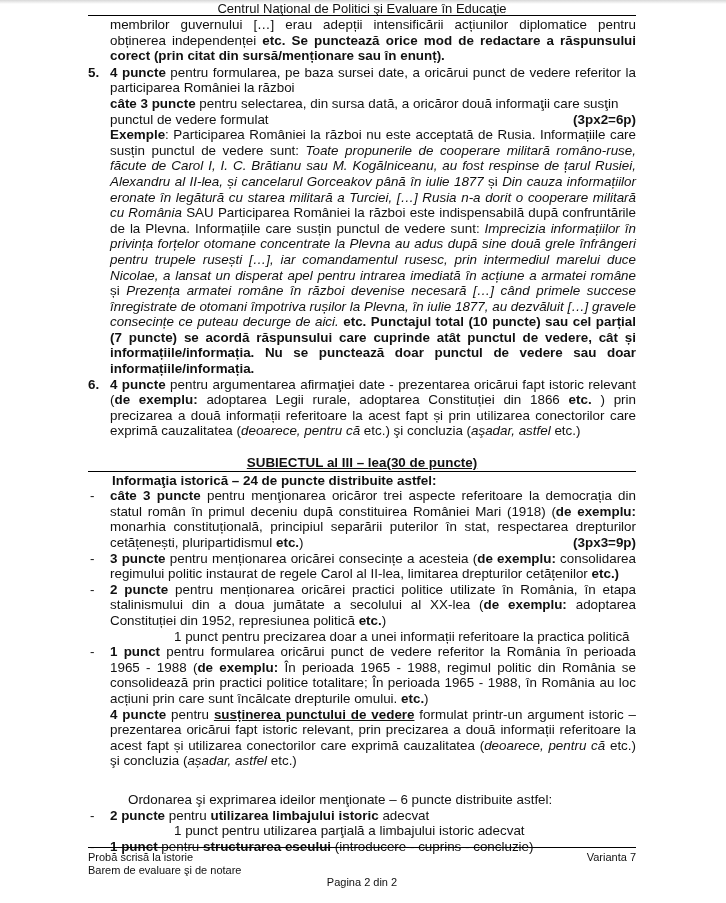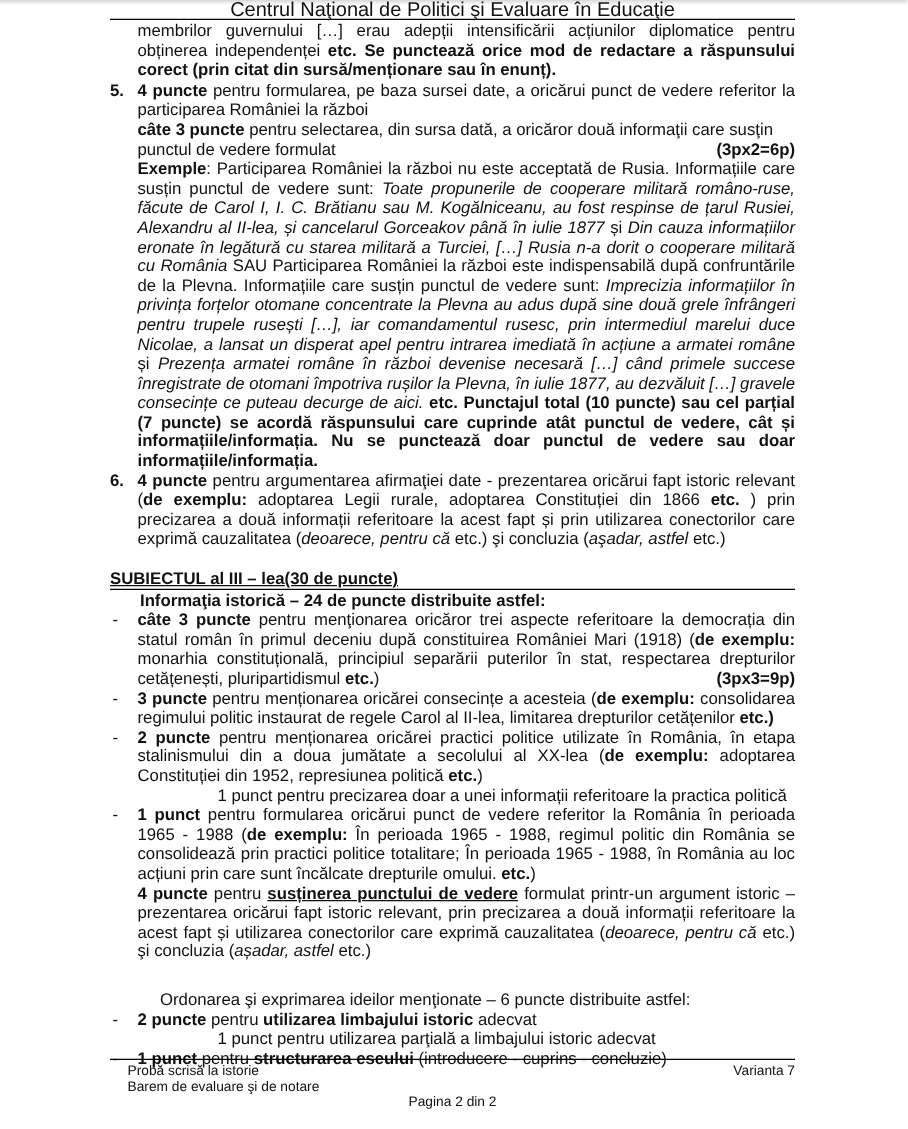--- a/index.html
+++ b/index.html
@@ -7,54 +7,54 @@
     width: 726px; height: 903px; position: relative; overflow: hidden;
     font-family: "Liberation Sans", sans-serif; color: #111;
     font-size: 13.4px; line-height: 15.6px;
   }
   .top-shadow {
     position: absolute; left: 0; top: 0; width: 726px; height: 4px;
     background: linear-gradient(#d8d8d8, #ffffff);
   }
   .page-header {
     position: absolute; left: 88px; top: 0; width: 548px;
-    text-align: center; font-size: 16px; line-height: 13px;
+    text-align: center; font-size: 13px; line-height: 13px;
   }
   .page-header .org { padding-top: 2px; }
   .header-rule {
     position: absolute; left: 88px; top: 15px; width: 548px; height: 1px; background: #000;
   }
   .content {
     position: absolute; left: 88px; top: 17px; width: 548px;
   }
   p { margin: 0; text-align: justify; }
   b { font-weight: bold; }
   i { font-style: italic; }
   .indent { padding-left: 22px; }
   .item { position: relative; padding-left: 22px; }
   .item .num { position: absolute; left: 0; top: 0; font-weight: bold; }
   .item .dash { position: absolute; left: 2px; top: 0; }
   .rightval { float: right; font-weight: bold; margin-left: 48px; }
   .sub-note { padding-left: 86px; text-align: left; }
   .gap { height: 16px; }
   .section-title {
-    display: flex; justify-content: flex-start; font-weight: bold;
+    display: flex; justify-content: center; font-weight: bold;
     border-bottom: 1.5px solid #000; margin-bottom: 1px;
   }
   .section-title span { text-decoration: underline; }
   .subhead { font-weight: bold; padding-left: 24px; }
   .subhead2 { font-weight: normal; padding-left: 40px; margin-top: 23px; }
   .u { text-decoration: underline; }
   .footer-rule {
     position: absolute; left: 88px; top: 847px; width: 548px; height: 1px; background: #000;
   }
   .footer {
     position: absolute; left: 88px; top: 851px; width: 548px; font-size: 11px; line-height: 12.5px;
   }
-  .footer .left { position: absolute; left: 0; top: 0; margin-left: 14px; }
+  .footer .left { position: absolute; left: 0; top: 0; }
   .footer .right { position: absolute; right: 0; top: 0; }
   .footer .center { position: absolute; left: 0; width: 548px; text-align: center; top: 25px; }
 </style>
 </head>
 <body>
 
 <div class="top-shadow"></div>
 
 <div class="page-header">
   <div class="org">Centrul Naţional de Politici şi Evaluare în Educaţie</div>

